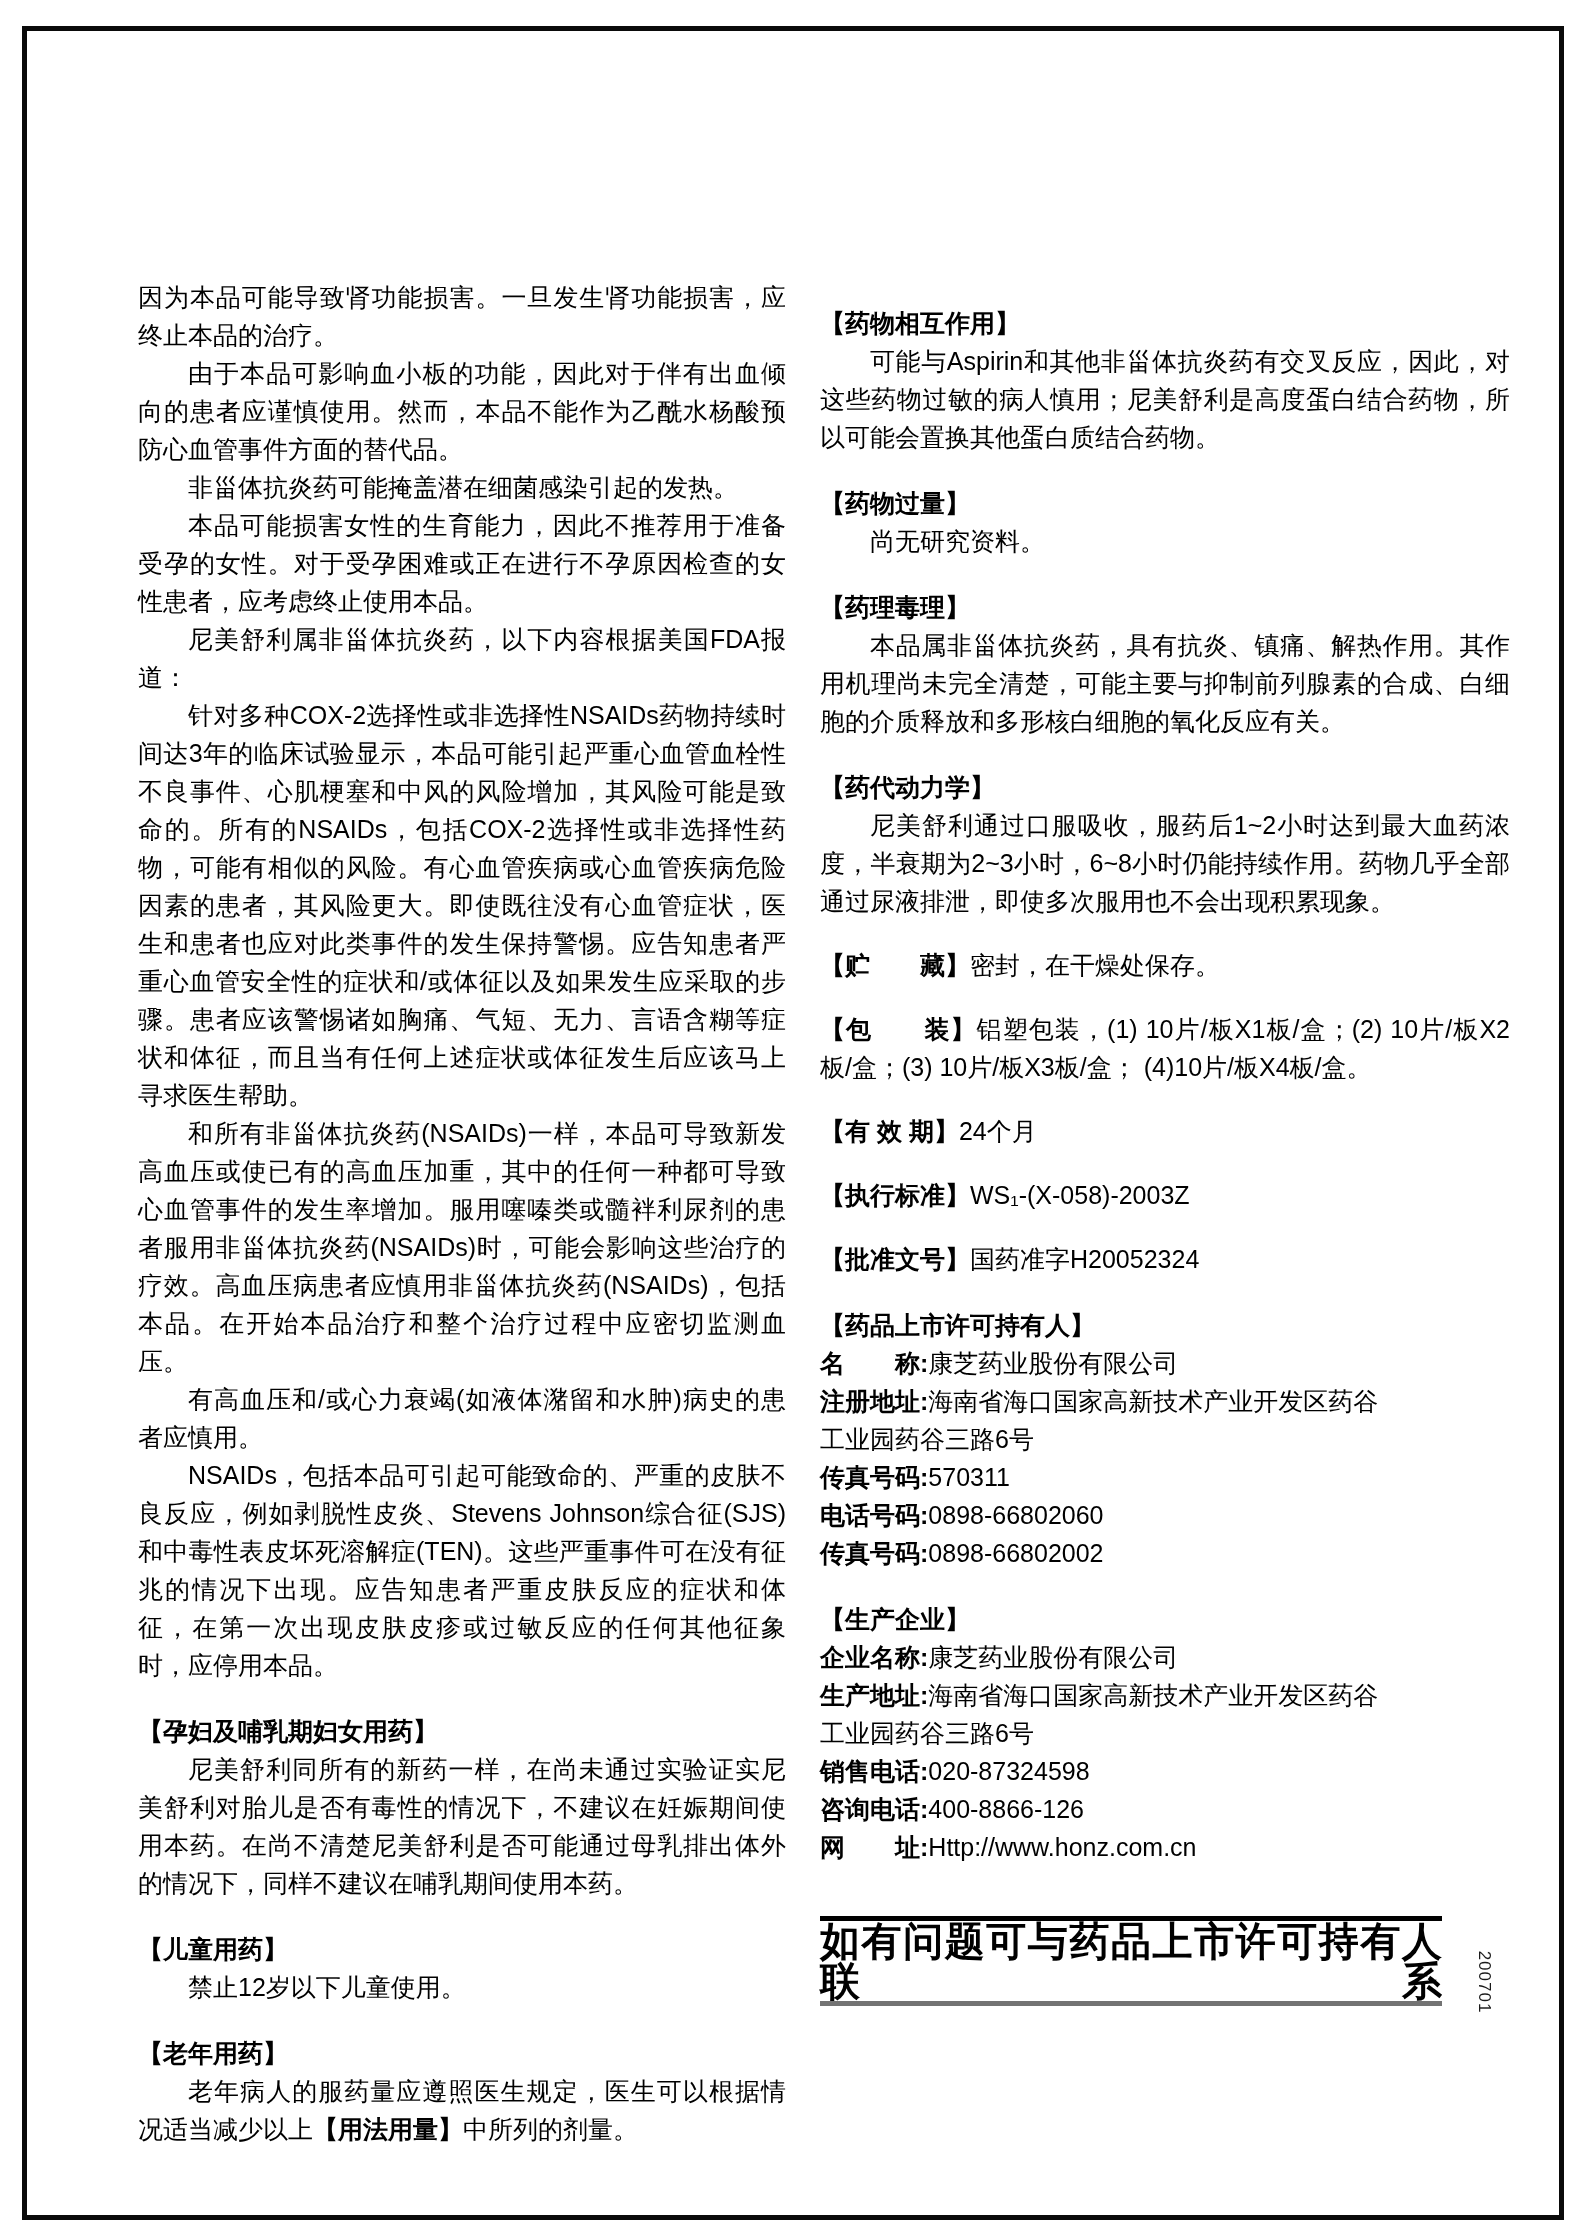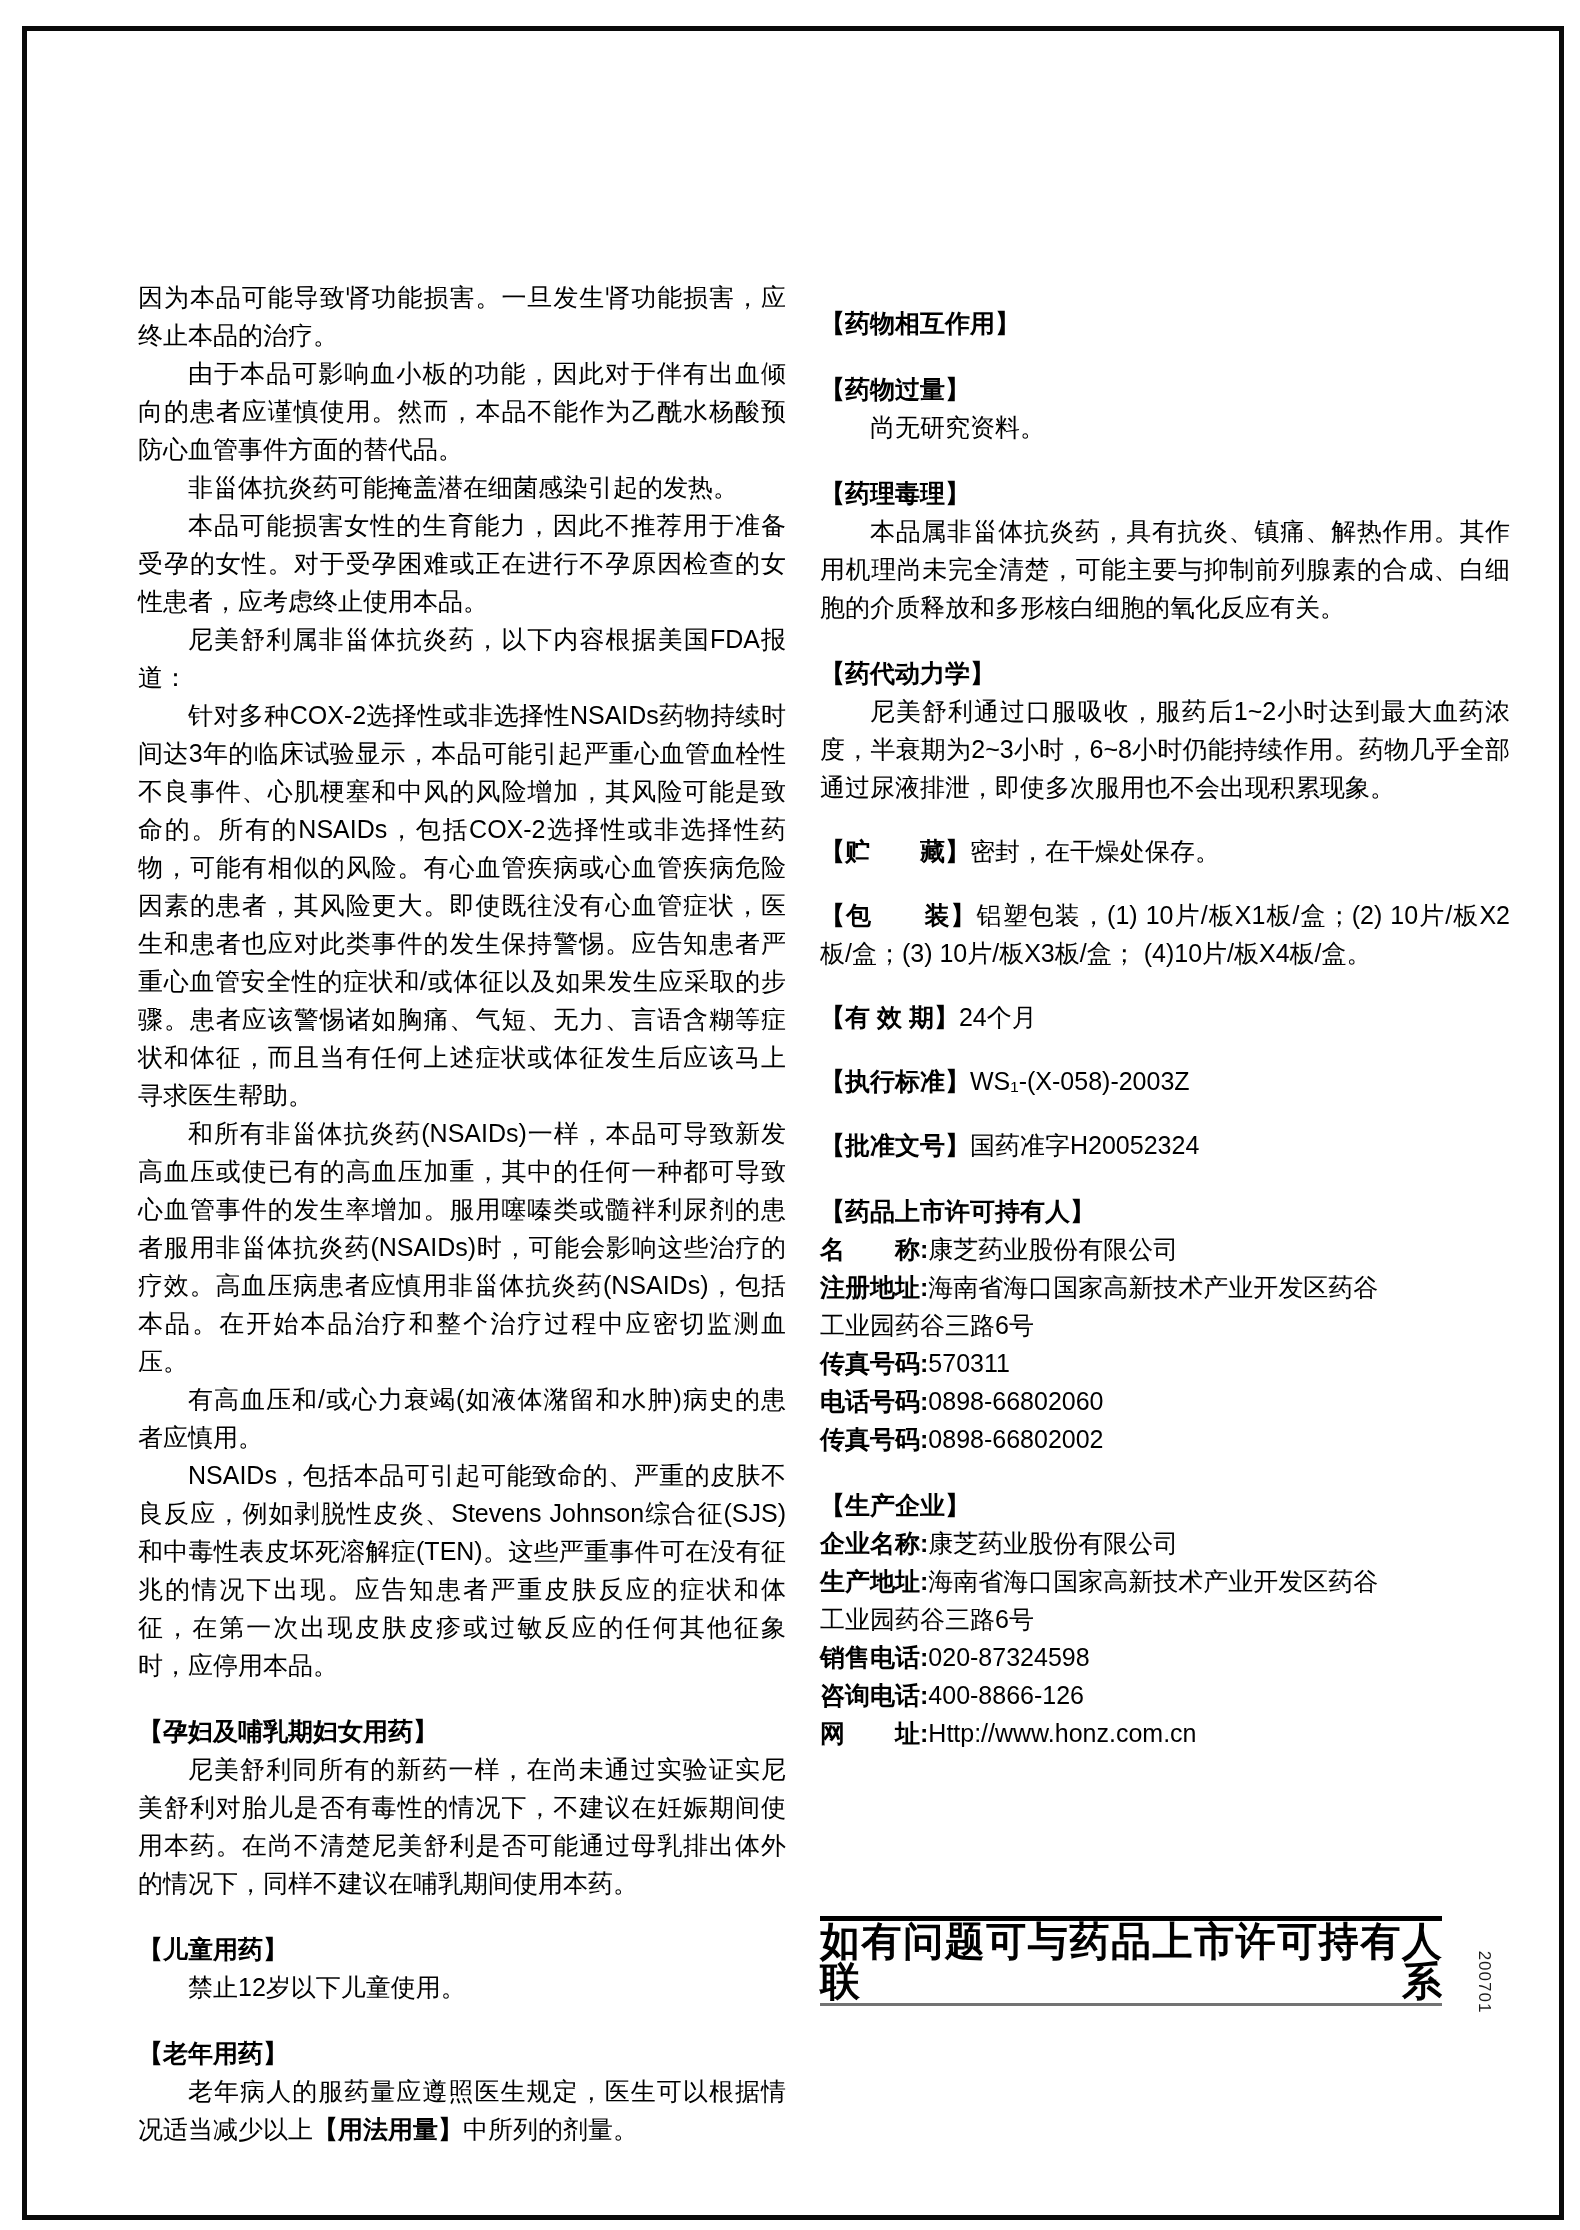--- a/index.html
+++ b/index.html
@@ -20,22 +20,22 @@
   .col-left  { left:138px; width:648px; }
   .col-right { left:820px; width:690px;margin-top:26px; }
   .blk { margin:0; }
   .hdr { font-weight:700; margin-top:28px; }
   .col .blk:first-child { margin-top:0; }
   .gap { margin-top:26px; }
   .indent { text-indent:2em; }
   b { font-weight:700; }
   .banner {
     position:absolute; left:820px; top:1916px; width:622px; height:90px;
-    border-top:5px solid #000; border-bottom:3px solid #737373;
-    box-sizing:border-box; display:flex; align-items:flex-start;
+    border-top:5px solid #000; border-bottom:5px solid #737373;
+    box-sizing:border-box; display:flex; align-items:flex-end;
   }
   .banner span {
     display:inline-block; width:100%;
     font-size:40px; font-weight:700; line-height:1;
     text-align:justify; text-align-last:justify;
   }
   .version-code {
     position:absolute; left:1484px; top:1982px;
     transform:translate(-50%,-50%) rotate(90deg);
     font-size:17px; letter-spacing:1px; color:#1a1a1a; white-space:nowrap;
@@ -58,20 +58,21 @@
     <div class="blk para indent"><span>NSAIDs，包括本品可引起可能致命的、严重的皮肤不良反应，例如剥脱性皮炎、Stevens Johnson综合征(SJS)和中毒性表皮坏死溶解症(TEN)。这些严重事件可在没有征兆的情况下出现。应告知患者严重皮肤反应的症状和体征，在第一次出现皮肤皮疹或过敏反应的任何其他征象时，应停用本品。</span></div>
     <div class="blk hdr">【孕妇及哺乳期妇女用药】</div>
     <div class="blk para indent"><span>尼美舒利同所有的新药一样，在尚未通过实验证实尼美舒利对胎儿是否有毒性的情况下，不建议在妊娠期间使用本药。在尚不清楚尼美舒利是否可能通过母乳排出体外的情况下，同样不建议在哺乳期间使用本药。</span></div>
     <div class="blk hdr">【儿童用药】</div>
     <div class="blk para indent"><span>禁止12岁以下儿童使用。</span></div>
     <div class="blk hdr">【老年用药】</div>
     <div class="blk para indent"><span>老年病人的服药量应遵照医生规定，医生可以根据情况适当减少以上</span><b>【用法用量】</b><span>中所列的剂量。</span></div>
   </div>
 <div class="col col-right" id="col-right">
     <div class="blk hdr">【药物相互作用】</div>
+    <div class="blk para indent"><span>可能与Aspirin和其他非甾体抗炎药有交叉反应，因此，对这些药物过敏的病人慎用；尼美舒利是高度蛋白结合药物，所以可能会置换其他蛋白质结合药物。</span></div>
     <div class="blk hdr">【药物过量】</div>
     <div class="blk para indent"><span>尚无研究资料。</span></div>
     <div class="blk hdr">【药理毒理】</div>
     <div class="blk para indent"><span>本品属非甾体抗炎药，具有抗炎、镇痛、解热作用。其作用机理尚未完全清楚，可能主要与抑制前列腺素的合成、白细胞的介质释放和多形核白细胞的氧化反应有关。</span></div>
     <div class="blk hdr">【药代动力学】</div>
     <div class="blk para indent"><span>尼美舒利通过口服吸收，服药后1~2小时达到最大血药浓度，半衰期为2~3小时，6~8小时仍能持续作用。药物几乎全部通过尿液排泄，即使多次服用也不会出现积累现象。</span></div>
     <div class="blk para gap"><b>【贮　　藏】</b><span>密封，在干燥处保存。</span></div>
     <div class="blk para gap"><b>【包　　装】</b><span>铝塑包装，(1) 10片/板X1板/盒；(2) 10片/板X2板/盒；(3) 10片/板X3板/盒； (4)10片/板X4板/盒。</span></div>
     <div class="blk para gap"><b>【有 效 期】</b><span>24个月</span></div>
     <div class="blk para gap"><b>【执行标准】</b><span>WS₁-(X-058)-2003Z</span></div>

